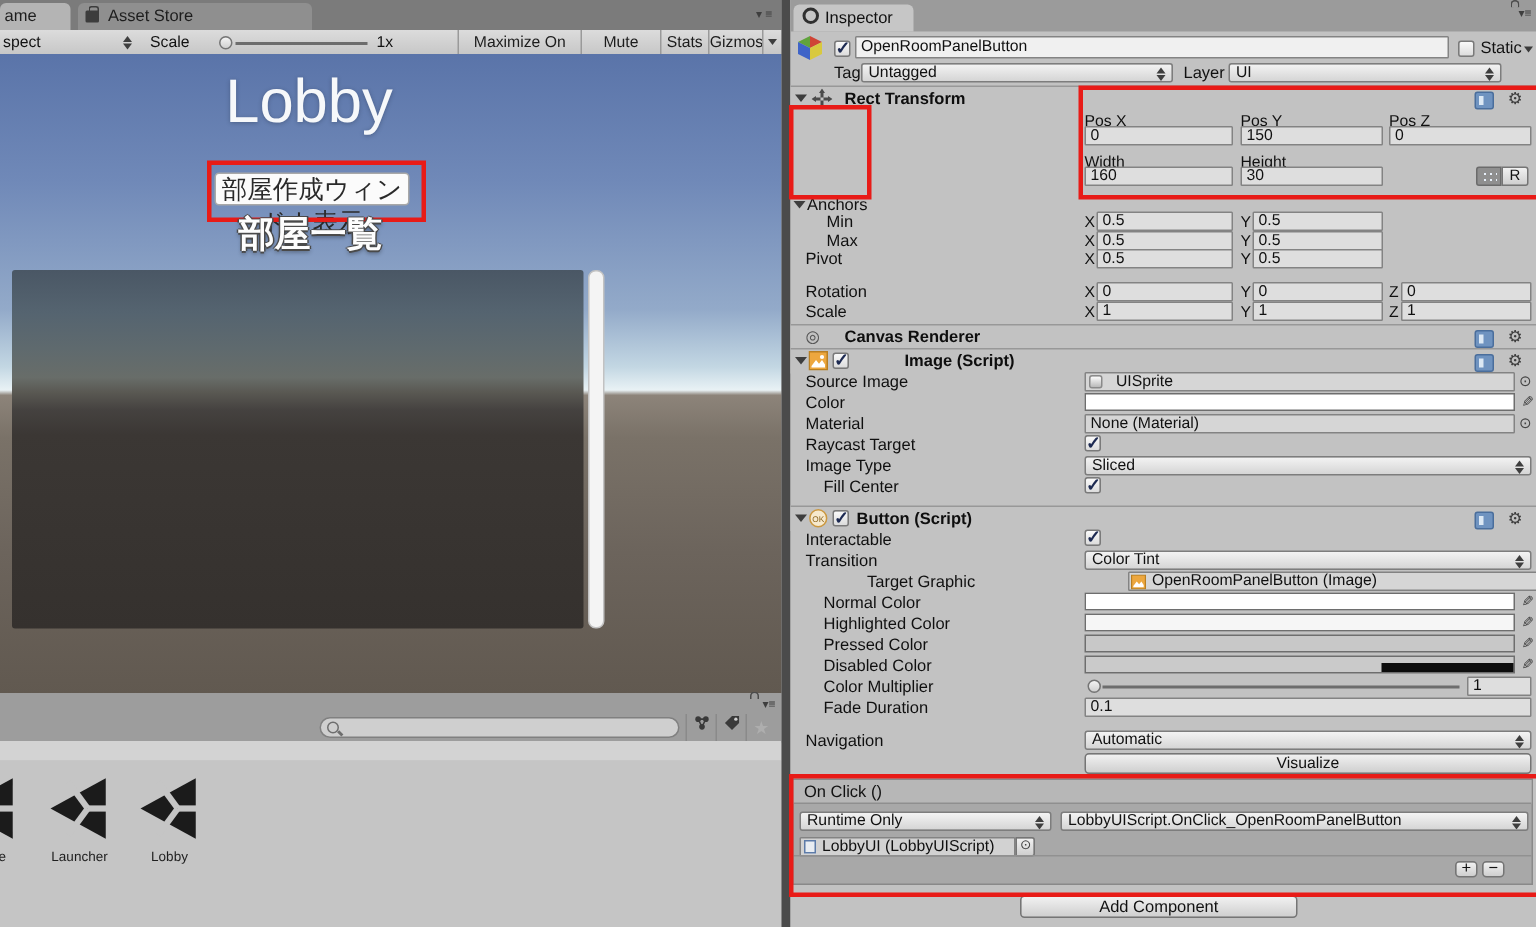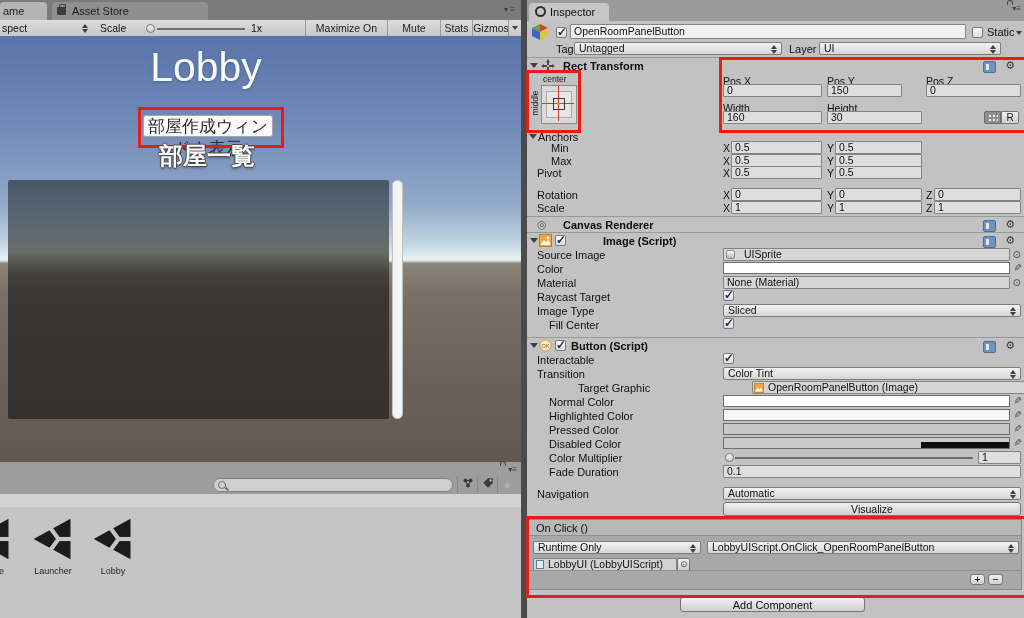--- a/index.html
+++ b/index.html
@@ -258,43 +258,32 @@
     <div class="chead" style="top:57px;">
       <span class="fold" style="left:3px;top:5px;"></span>
       <svg class="abs" style="left:14px;top:1px;" width="14" height="14" viewBox="0 0 14 14">
         <path d="M7 0l2 3H8v3H6V3H5zM7 14l2-3H8V8H6v3H5zM0 7l3-2v1h3v2H3v1zM14 7l-3-2v1H8v2h3v1z" fill="#4a4a4a"></path>
       </svg>
       <span class="title">Rect Transform</span>
       <span class="help-icon"></span>
       <span class="gear-icon">⚙</span>
     </div>
 
-    <div class="anchor-widget">
-      <span class="aplab" style="left:14px;top:2px;">center</span>
-      <span class="aplab vert" style="left:-7px;top:26px;">middle</span>
-      <div class="apbox">
-        <span class="apinner"></span>
-        <span class="apcrossh"></span>
-        <span class="apcrossv"></span>
-        <span class="apcenter"></span>
-        <span class="apdot"></span>
-      </div>
-    </div>
 
     <div class="irow" style="top:74px;">
       <div class="ictl">
         <span class="axis c1a">Pos X</span>
         <span class="axis c2a">Pos Y</span>
         <span class="axis c3a">Pos Z</span>
       </div>
     </div>
     <div class="irow" style="top:84px;">
       <div class="ictl">
         <div class="tfield" style="left:0;width:99px;">0</div>
-        <div class="tfield" style="left:104px;width:75px;">150</div>
+        <div class="tfield" style="left:104px;width:95px;">150</div>
         <div class="tfield" style="left:203px;width:95px;">0</div>
       </div>
     </div>
     <div class="irow" style="top:101px;">
       <div class="ictl">
         <span class="axis c1a">Width</span>
         <span class="axis c2a">Height</span>
       </div>
     </div>
     <div class="irow" style="top:111px;">

